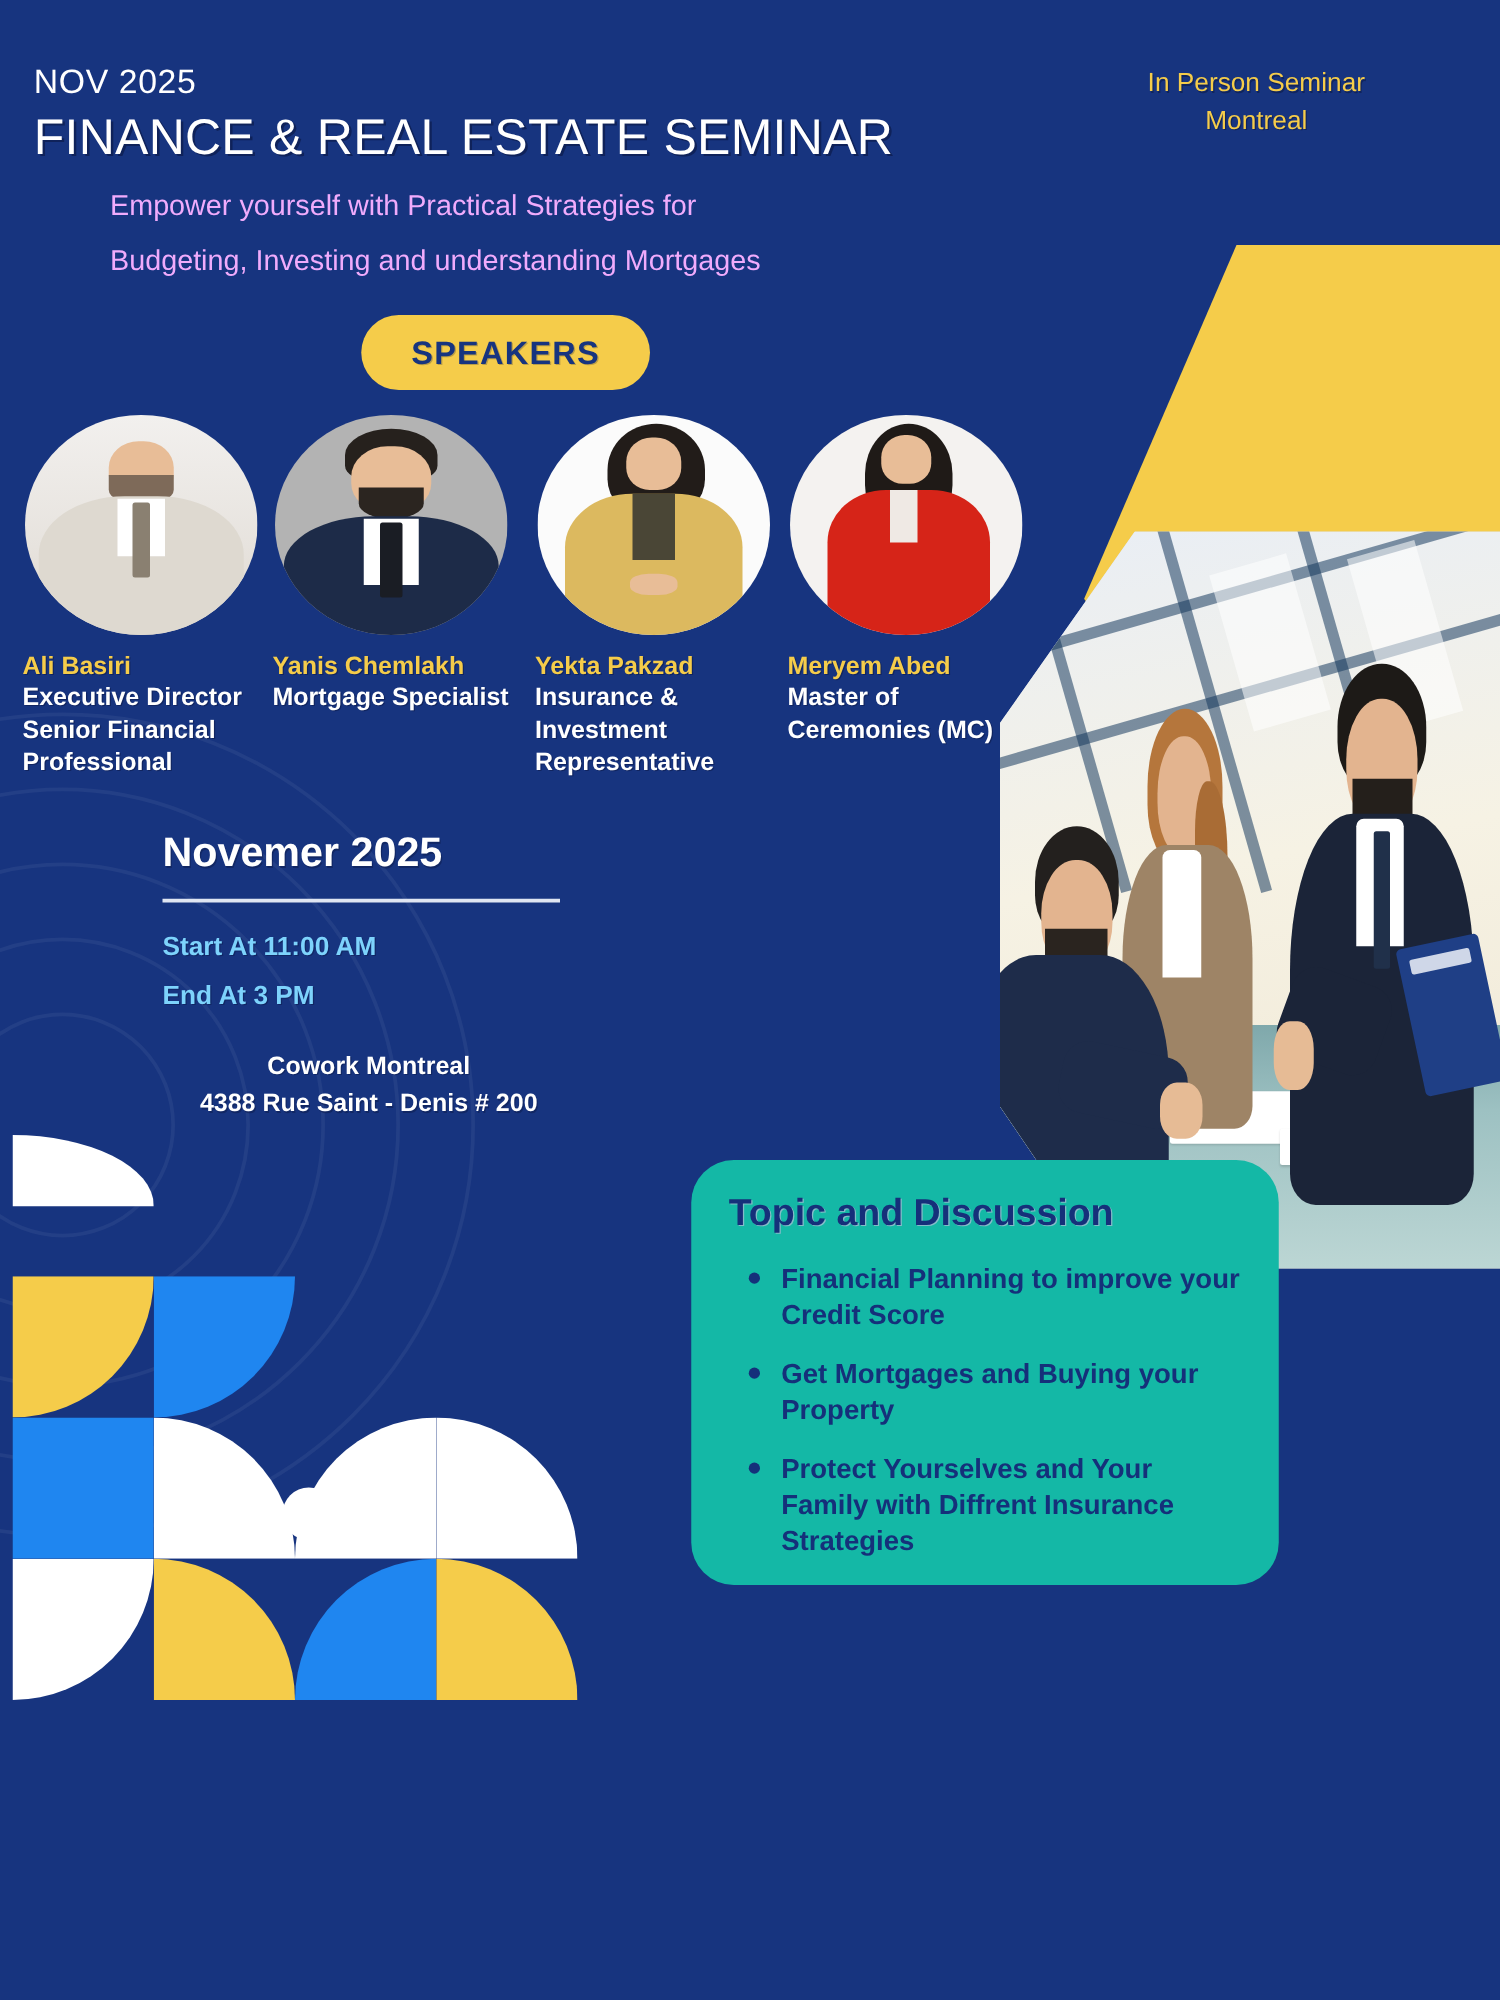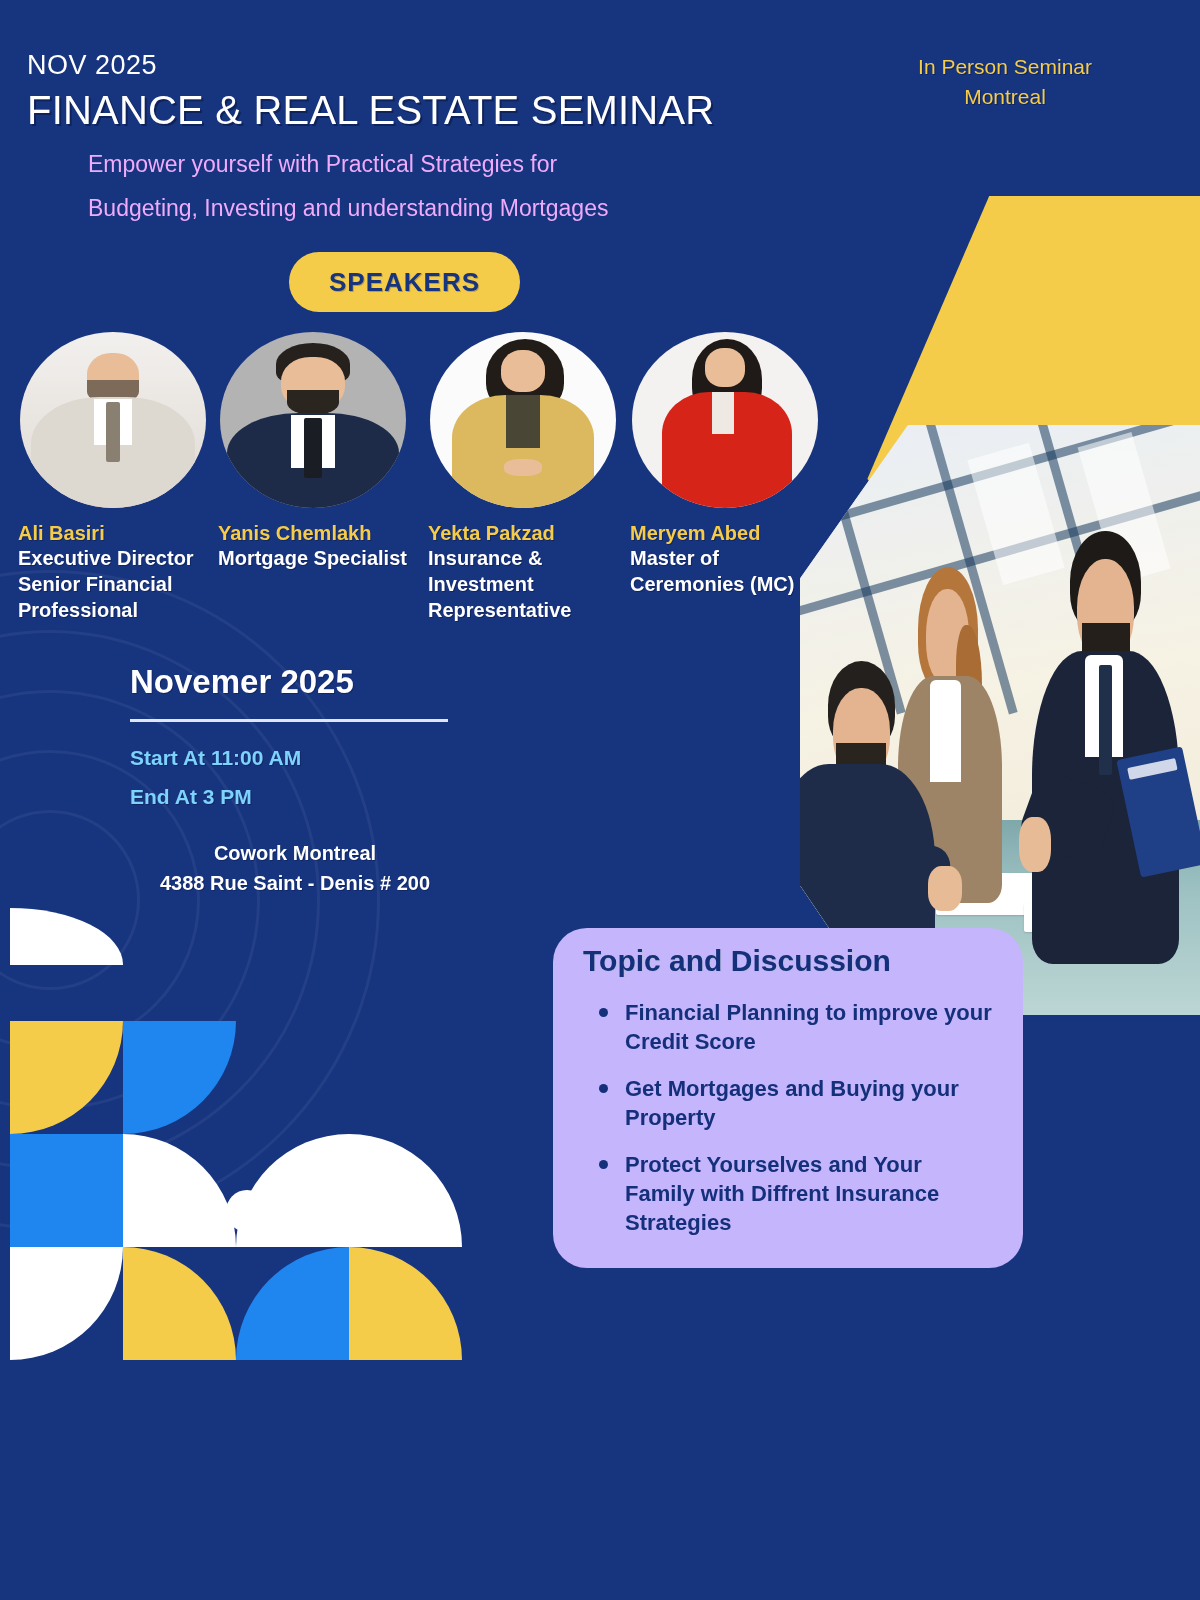--- a/index.html
+++ b/index.html
@@ -136,22 +136,22 @@
   .q.full { border-radius:0; }
   .q.tl { border-radius:100% 0 0 0; }
   .q.tr { border-radius:0 100% 0 0; }
   .q.br { border-radius:0 0 100% 0; }
   .q.half-t { height:50%; top:0; }
   .dot { position:absolute; width:42px; height:42px; border-radius:50%; background:#fff; }
 
   
   .topic-card {
     position:absolute; left:553px; top:928px; width:470px; height:340px;
-    background:#c4b5fd; border-radius:34px;
-    padding:16px 30px 0 30px;
+    background:#14b8a6; border-radius:34px;
+    padding:26px 30px 0 30px;
   }
   .topic-title {
     color:#15307a; font-weight:700; font-size:30px; margin-bottom:20px;
     text-shadow:1px 1px 0 rgba(180,190,215,.7);
   }
   .topic-list { list-style:none; }
   .topic-list li {
     position:relative; padding-left:42px; margin-bottom:18px;
     color:#15307a; font-weight:700; font-size:22px; line-height:29px;
   }

